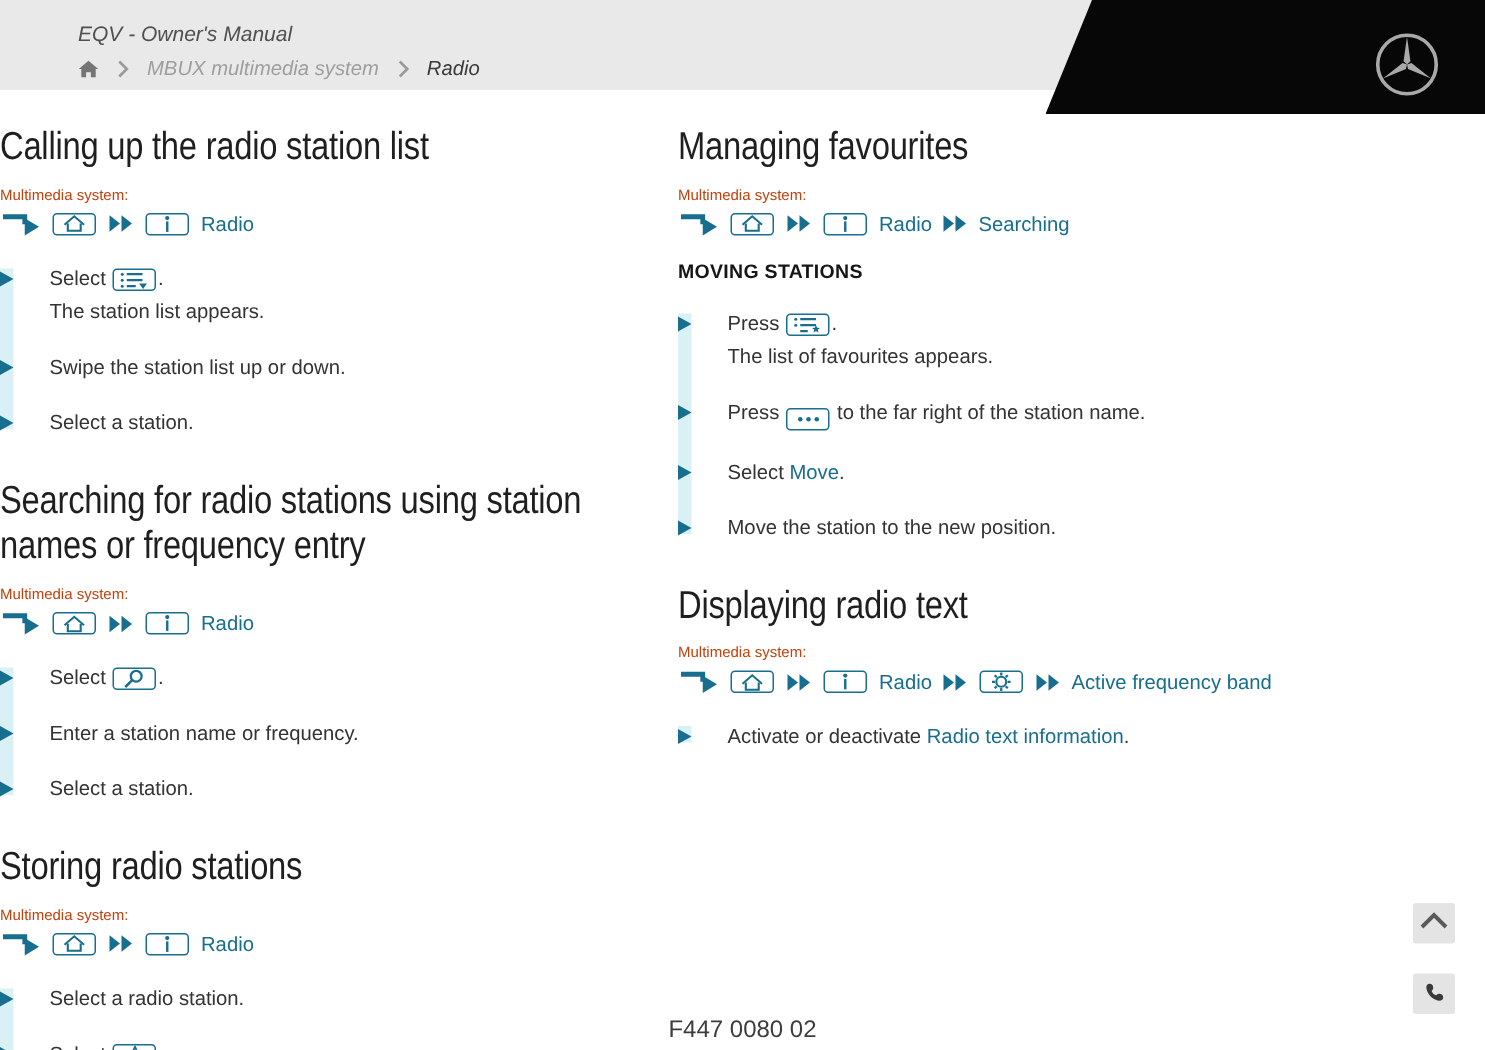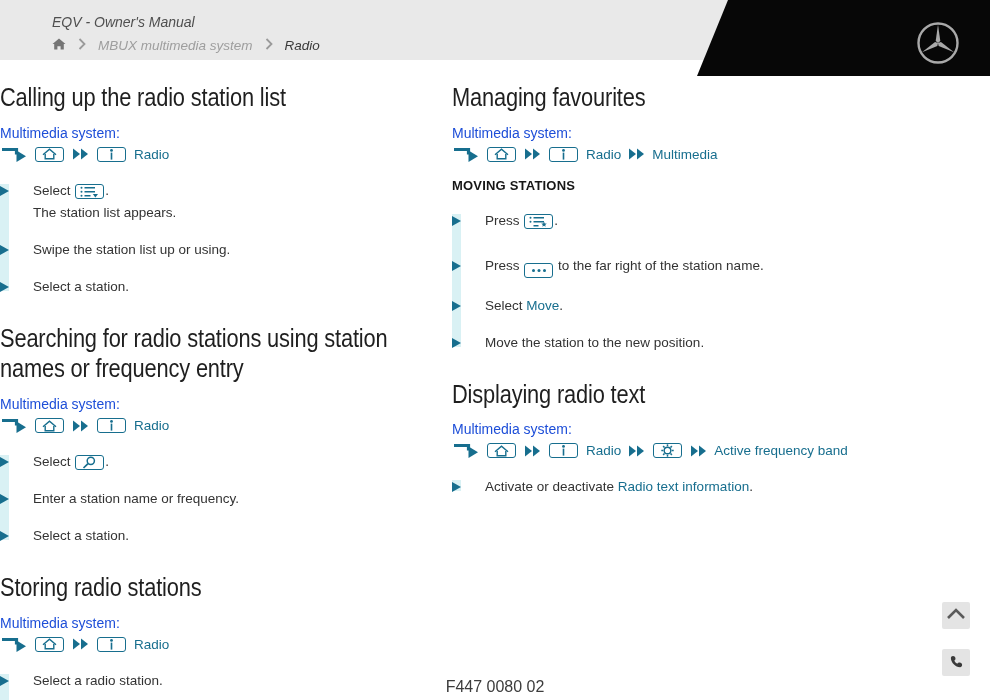--- a/index.html
+++ b/index.html
@@ -2,36 +2,36 @@
 <html><head>
 <meta charset="utf-8">
 <style>
   :root{ --accent:#176e8e; --strip:#d9f1f4; }
   html,body{margin:0;padding:0;background:#fff;font-family:"Liberation Sans",sans-serif;}
   .page{position:relative;width:990px;height:700px;overflow:hidden;background:#fff;}
 
   
   header{position:relative;height:60px;background:#e9e9e9;font-style:italic;}
   .h-title{position:absolute;left:52px;top:14px;font-size:14px;color:#4f4f4f;}
-  .crumbs{position:absolute;left:52px;top:38px;display:flex;align-items:flex-start;gap:12px;font-size:13.5px;}
+  .crumbs{position:absolute;left:52px;top:38px;display:flex;align-items:center;gap:12px;font-size:13.5px;}
   .crumb.muted{color:#9e9e9e;}
   .crumb.current{color:#3a3a3a;}
   .home-btn{display:flex;align-items:center;cursor:pointer;}
   .blackwedge{position:absolute;top:0;left:697px;right:0;height:76px;background:#070707;
     clip-path:polygon(31px 0,100% 0,100% 100%,0 100%);}
   .logo{position:absolute;left:218px;top:20px;}
 
   
   main{display:grid;grid-template-columns:452px 1fr;}
   .col{min-width:0;}
   .sec{margin-top:27px;}
   .col .sec:first-child{margin-top:22px;}
   .sec-title{margin:0;font-size:26px;font-weight:400;color:#1f1f1f;letter-spacing:-.2px;
     line-height:1.18;white-space:nowrap;transform:scaleX(.84);transform-origin:0 50%;}
-  .syslabel{margin-top:12px;font-size:14px;color:#1d4ed8;}
+  .syslabel{margin-top:12px;font-size:10px;color:#c2410c;}
   .path{margin-top:5px;display:flex;align-items:center;gap:7px;color:var(--accent);}
   .picon{display:flex;align-items:center;}
   .ptext{font-size:13.5px;color:var(--accent);}
   .subhead{margin-top:15px;font-size:13px;font-weight:700;color:#161616;letter-spacing:.2px;}
   .kbox{display:inline-flex;align-items:center;justify-content:center;height:15px;min-width:29px;
     padding:0 3px;border:1.4px solid var(--accent);border-radius:3px;color:var(--accent);
     box-sizing:border-box;vertical-align:-3px;margin:0 1px;}
   .steps{position:relative;margin-top:6px;}
   .strip{position:absolute;left:0;top:3px;bottom:5px;width:9px;background:var(--strip);}
   .step{display:flex;margin-top:18px;position:relative;}
@@ -141,21 +141,21 @@
                 </span><span>.</span></div>
             </div>
             <div class="step result">
               <span class="bcell"></span>
               <div class="stext"><span>The station list appears.</span></div>
             </div>
             <div class="step">
               <span class="bcell">
                 <span class="tri"></span>
               </span>
-              <div class="stext"><span>Swipe the station list up or using.</span></div>
+              <div class="stext"><span>Swipe the station list up or down.</span></div>
             </div>
             <div class="step">
               <span class="bcell">
                 <span class="tri"></span>
               </span>
               <div class="stext"><span>Select a station.</span></div>
             </div>
           </div>
         </section>
         <section class="sec">
@@ -302,40 +302,41 @@
                 <rect x="1.7" y="3.6" width="1.6" height="7" fill="currentColor"></rect>
               </svg>
             </span>
             <span class="ptext">Radio</span>
             <span class="picon">
               <svg width="17" height="12" viewBox="0 0 17 12">
                 <path d="M1 .5 L8 6 L1 11.5 Z" fill="currentColor"></path>
                 <path d="M9 .5 L16 6 L9 11.5 Z" fill="currentColor"></path>
               </svg>
             </span>
-            <span class="ptext">Multimedia</span>
+            <span class="ptext">Searching</span>
           </div>
           <div class="subhead">MOVING STATIONS</div>
           <div class="steps">
             <div class="strip"></div>
             <div class="step">
               <span class="bcell">
                 <span class="tri"></span>
               </span>
               <div class="stext"><span>Press </span><span class="kbox">
                   <svg width="19" height="12" viewBox="0 0 19 12">
                     <circle cx="1.5" cy="1.8" r="1" fill="currentColor"></circle>
                     <circle cx="1.5" cy="5.8" r="1" fill="currentColor"></circle>
                     <path d="M4.5 1.8 H15 M4.5 5.8 H15 M4.5 9.8 H9.5" stroke="currentColor" stroke-width="1.5"></path>
                     <path d="M15 5.8 L15.8 7.5 L17.7 7.6 L16.2 8.9 L16.7 10.8 L15 9.7 L13.3 10.8 L13.8 8.9 L12.3 7.6 L14.2 7.5 Z" fill="currentColor"></path>
                   </svg>
                 </span><span>.</span></div>
             </div>
             <div class="step result">
               <span class="bcell"></span>
+              <div class="stext"><span>The list of favourites appears.</span></div>
             </div>
             <div class="step">
               <span class="bcell">
                 <span class="tri"></span>
               </span>
               <div class="stext"><span>Press </span><span class="kbox">
                   <svg width="16" height="5" viewBox="0 0 16 5" fill="currentColor">
                     <circle cx="2.5" cy="2.5" r="1.5"></circle>
                     <circle cx="8" cy="2.5" r="1.5"></circle>
                     <circle cx="13.5" cy="2.5" r="1.5"></circle>

